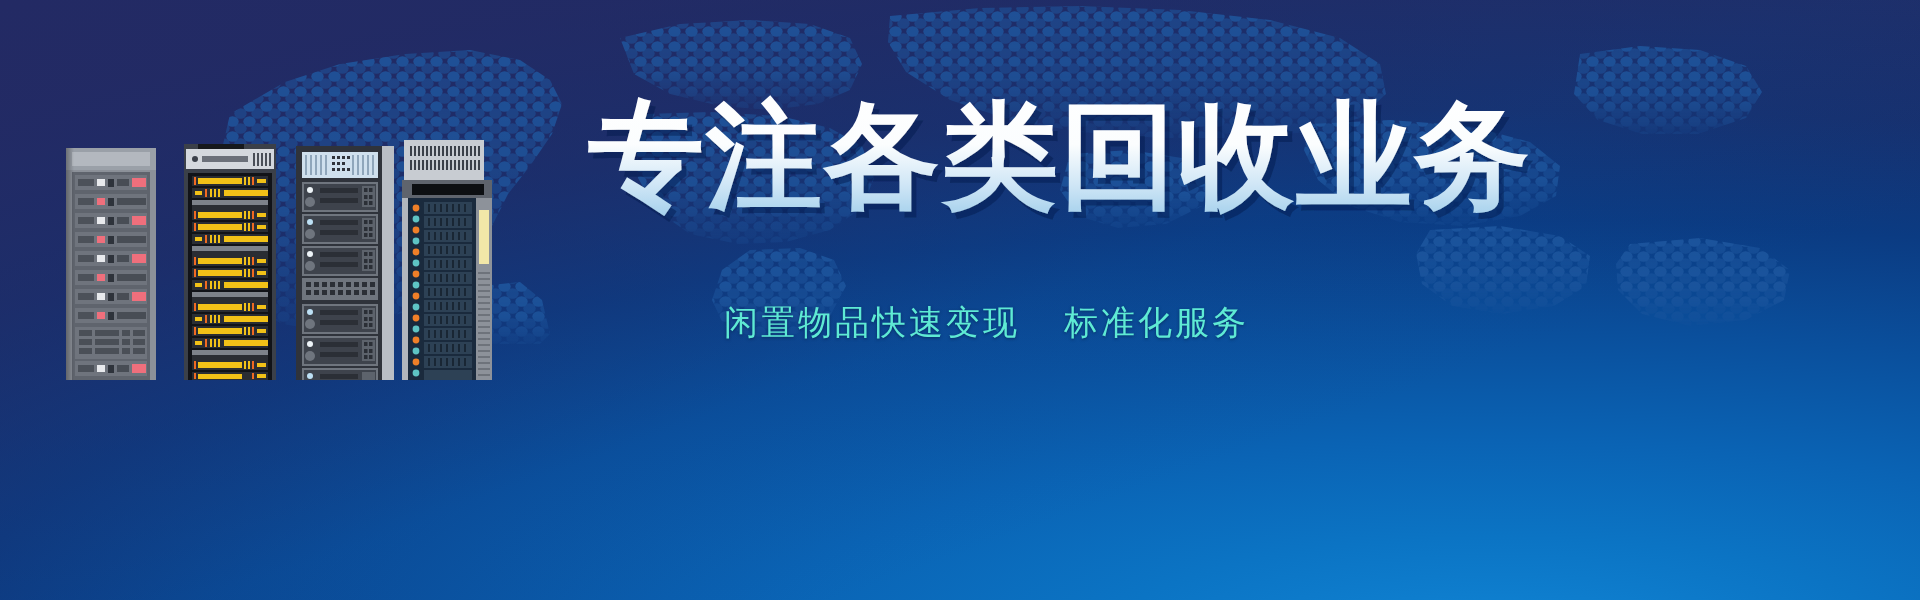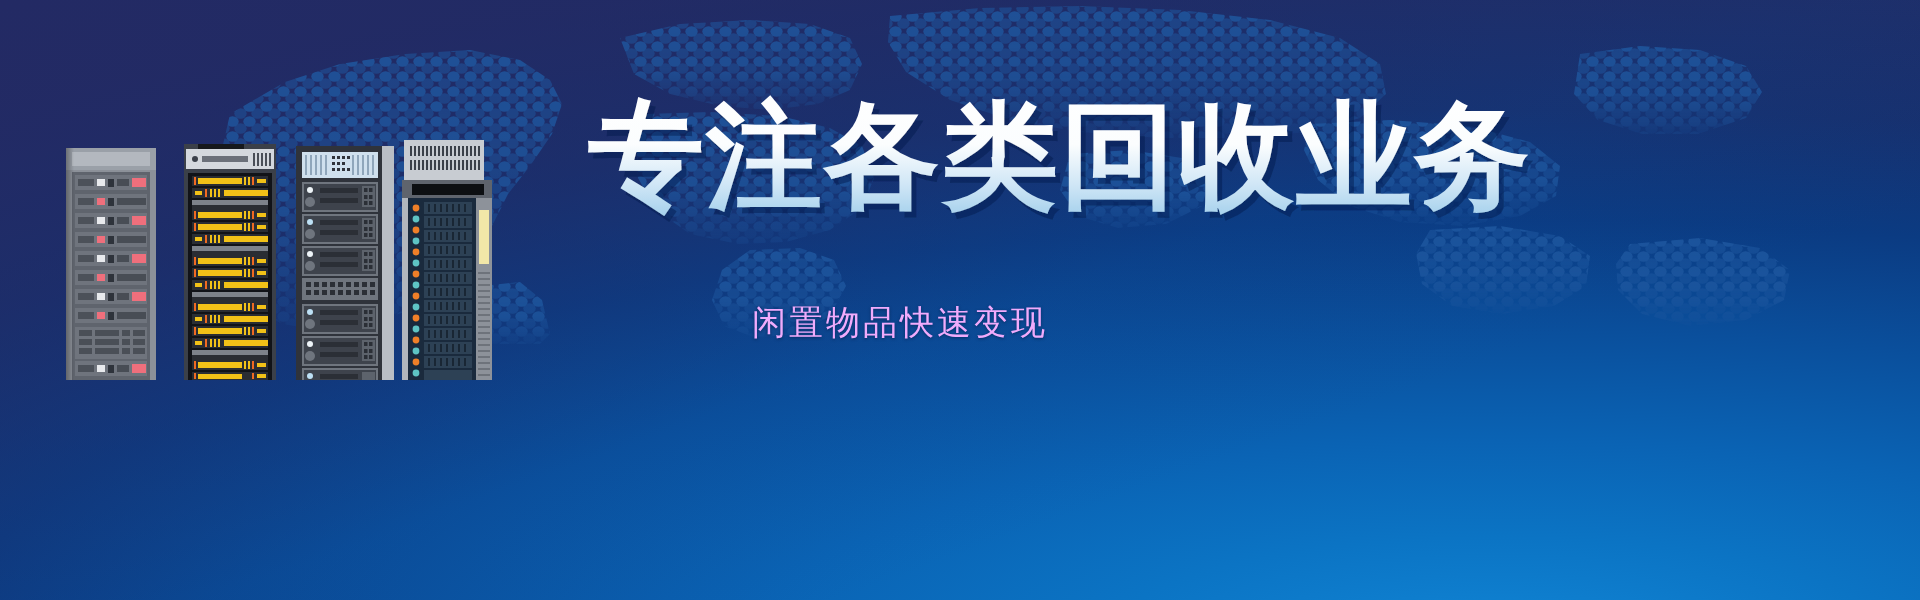--- a/index.html
+++ b/index.html
@@ -38,24 +38,24 @@
   .headline svg{width:100%;height:100%;overflow:visible;}
   .headline text{
     font-family:"DejaVu Sans","Liberation Sans",sans-serif;
     font-weight:bold;
     font-size:116px;
     letter-spacing:2px;
   }
   
   .subtitle{
     position:absolute;
-    left:752px;top:300px;
+    left:724px;top:300px;
     display:flex;align-items:baseline;
     gap:44px;
-    color:#f0abfc;
+    color:#5eead4;
     font-size:34px;
     letter-spacing:3px;
     font-family:"DejaVu Sans","Liberation Sans",sans-serif;
     text-shadow:0 1px 3px rgba(4,22,52,.5);
     white-space:nowrap;
   }
   
   .racks{
     position:absolute;
     left:52px;top:140px;
@@ -747,15 +747,16 @@
         <filter id="hshadow" x="-20%" y="-20%" width="150%" height="160%">
           <feDropShadow dx="5" dy="6" stdDeviation="0" flood-color="#0d1f4a" flood-opacity=".45"></feDropShadow>
         </filter>
       </defs>
       <text x="0" y="100" fill="url(#hgrad)" filter="url(#hshadow)">专注各类回收业务</text>
     </svg>
   </div>
 
   <div class="subtitle">
     <span>闲置物品快速变现</span>
+    <span>标准化服务</span>
   </div>
 
 </div>
 
 </body></html>

